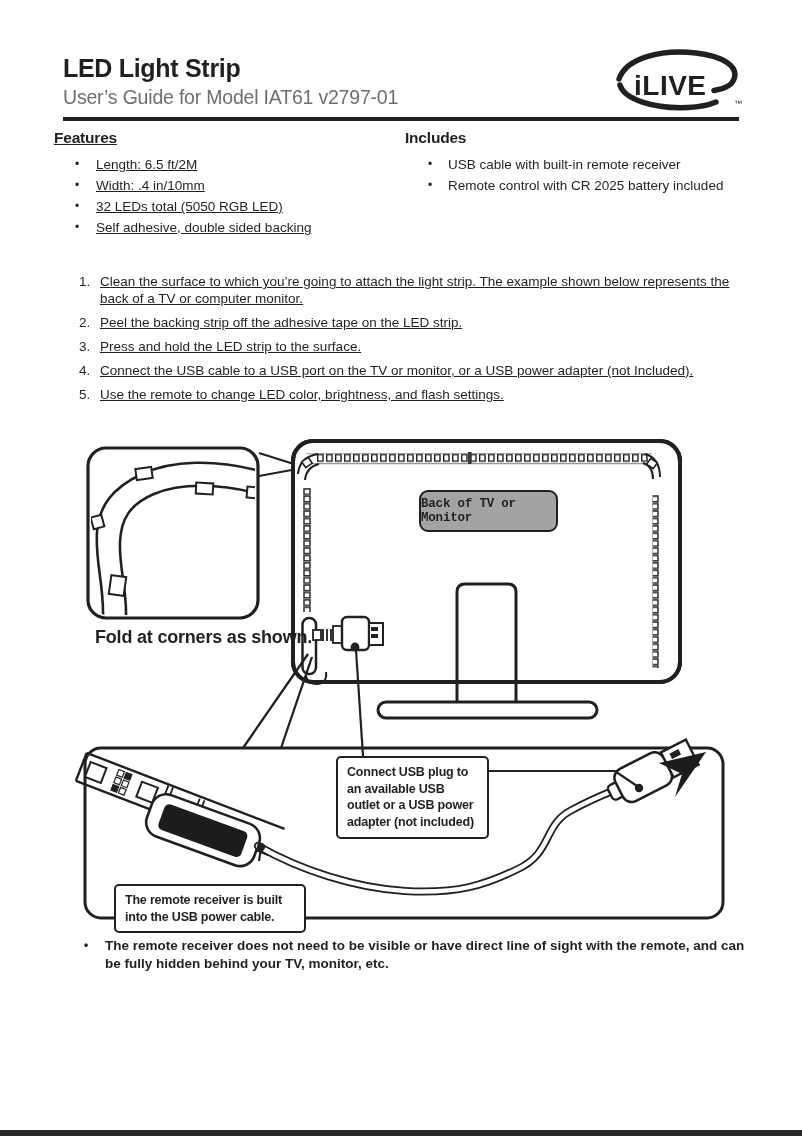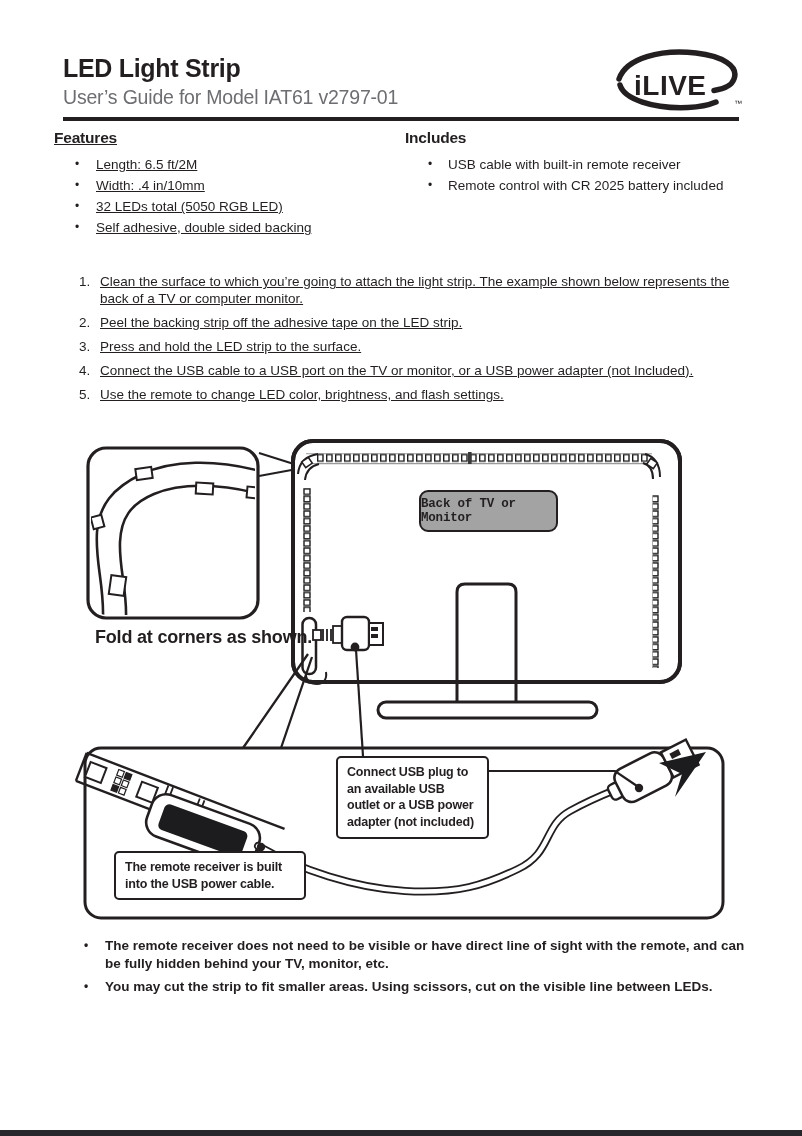--- a/index.html
+++ b/index.html
@@ -28,21 +28,21 @@
   ol.steps li{position:relative;counter-increment:st;padding-left:37px;line-height:17px;margin-bottom:7px;text-decoration:underline;}
   ol.steps li::before{content:counter(st) ".";position:absolute;left:16px;top:0;}
   
   .diag-label{position:absolute;font-weight:800;letter-spacing:-.2px;}
   .fold-cap{left:95px;top:627px;font-size:18px;}
   .tv-label{left:419px;top:490px;width:139px;height:42px;border:2.5px solid #231f20;border-radius:9px;
             display:flex;align-items:center;justify-content:center;font-size:12.5px;background:#a3a3a3;box-sizing:border-box;font-family:Liberation Mono, monospace;}
   .callout{position:absolute;border:2.5px solid #231f20;border-radius:5px;background:#fff;box-sizing:border-box;
            font-weight:800;font-size:12.5px;line-height:1.33;padding:6px 9px;letter-spacing:-.2px;}
   .co-usb{left:336px;top:756px;width:153px;}
-  .co-rcv{left:114px;top:851px;width:192px;}
+  .co-rcv{left:114px;top:884px;width:192px;}
   
   .notes{position:absolute;left:63px;top:930px;width:700px;font-weight:bold;}
   .notes ul.dots li{line-height:17.5px;margin-bottom:6px;}
   .footbar{position:absolute;left:0;top:1130px;width:802px;height:6px;background:#26262b;}
   svg{display:block;}
   .art{position:absolute;left:55px;top:425px;}
 </style>
 </head>
 <body>
 
@@ -194,18 +194,17 @@
   </div>
 
   <div class="diag-label fold-cap">Fold at corners as shown.</div>
   <div class="diag-label tv-label">Back of TV or Monitor</div>
   <div class="callout co-usb">Connect USB plug to an available USB outlet or a USB power adapter (not included)</div>
   <div class="callout co-rcv">The remote receiver is built into the USB power cable.</div>
 
   <div class="notes">
     <ul class="dots">
       <li>The remote receiver does not need to be visible or have direct line of sight with the remote, and can be fully hidden behind your TV, monitor, etc.</li>
-      <li>You may cut the strip to fit smaller areas. Using scissors, cut on the visible line between LEDs.</li>
     </ul>
   </div>
 
   <div class="footbar"></div>
 </div>
 
 </body></html>

